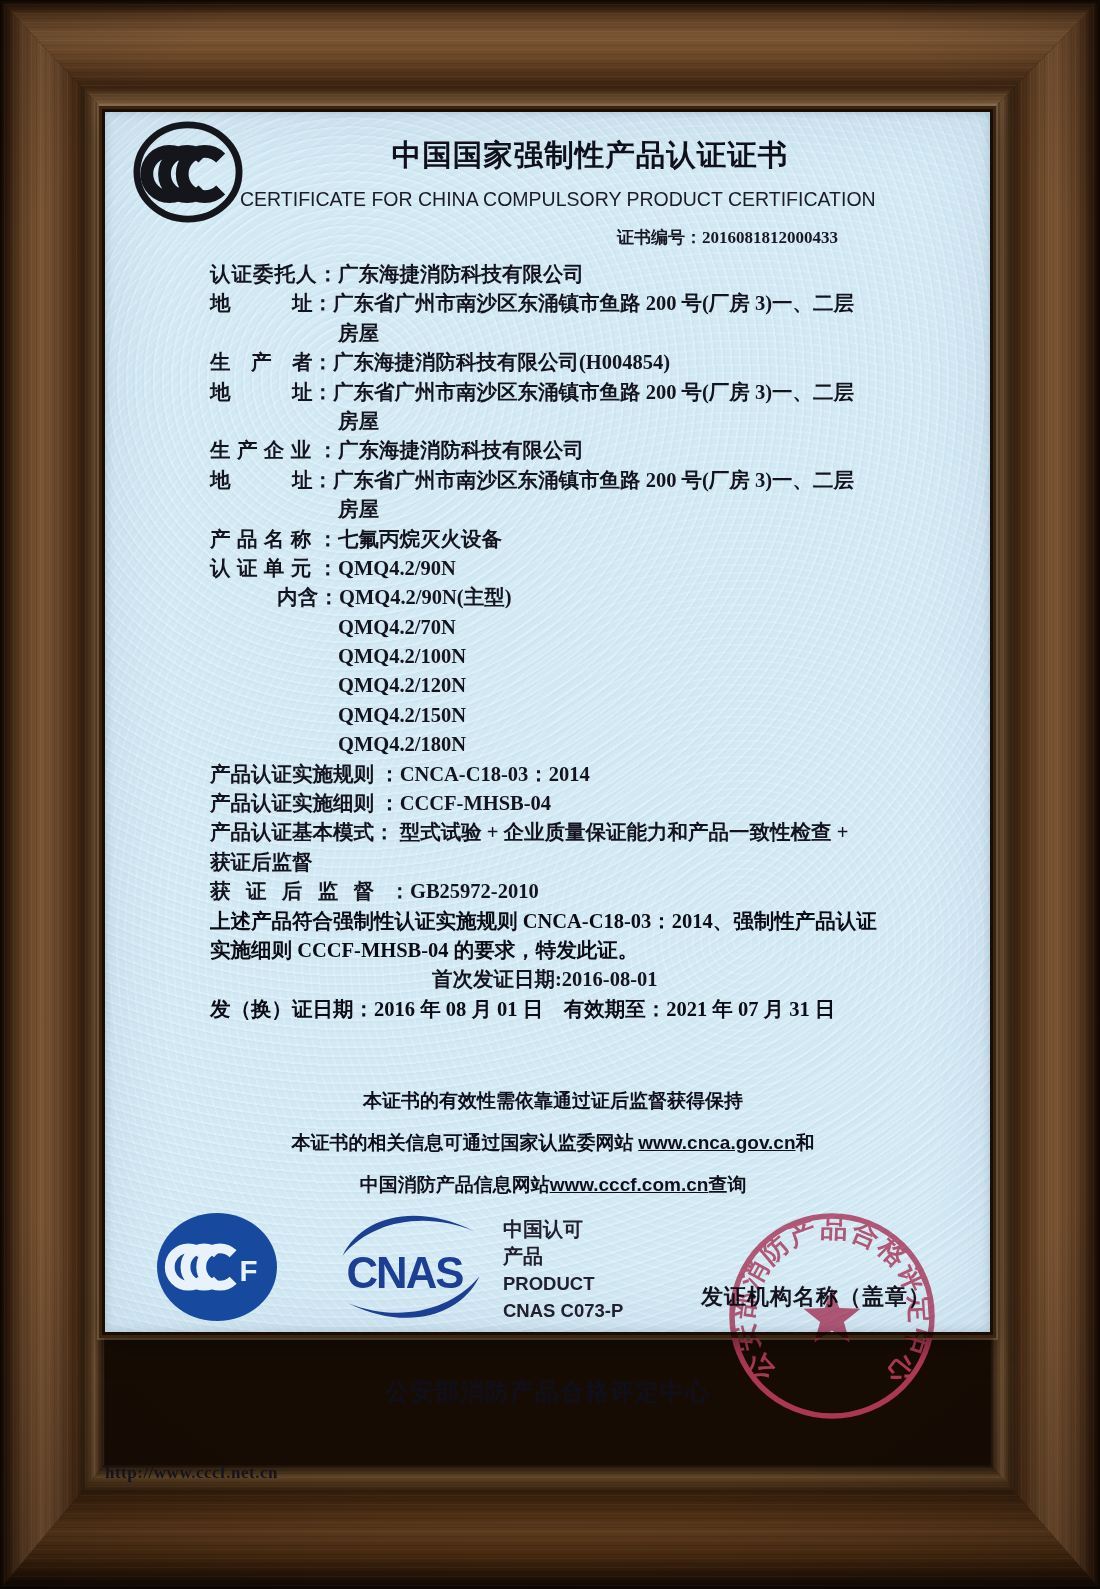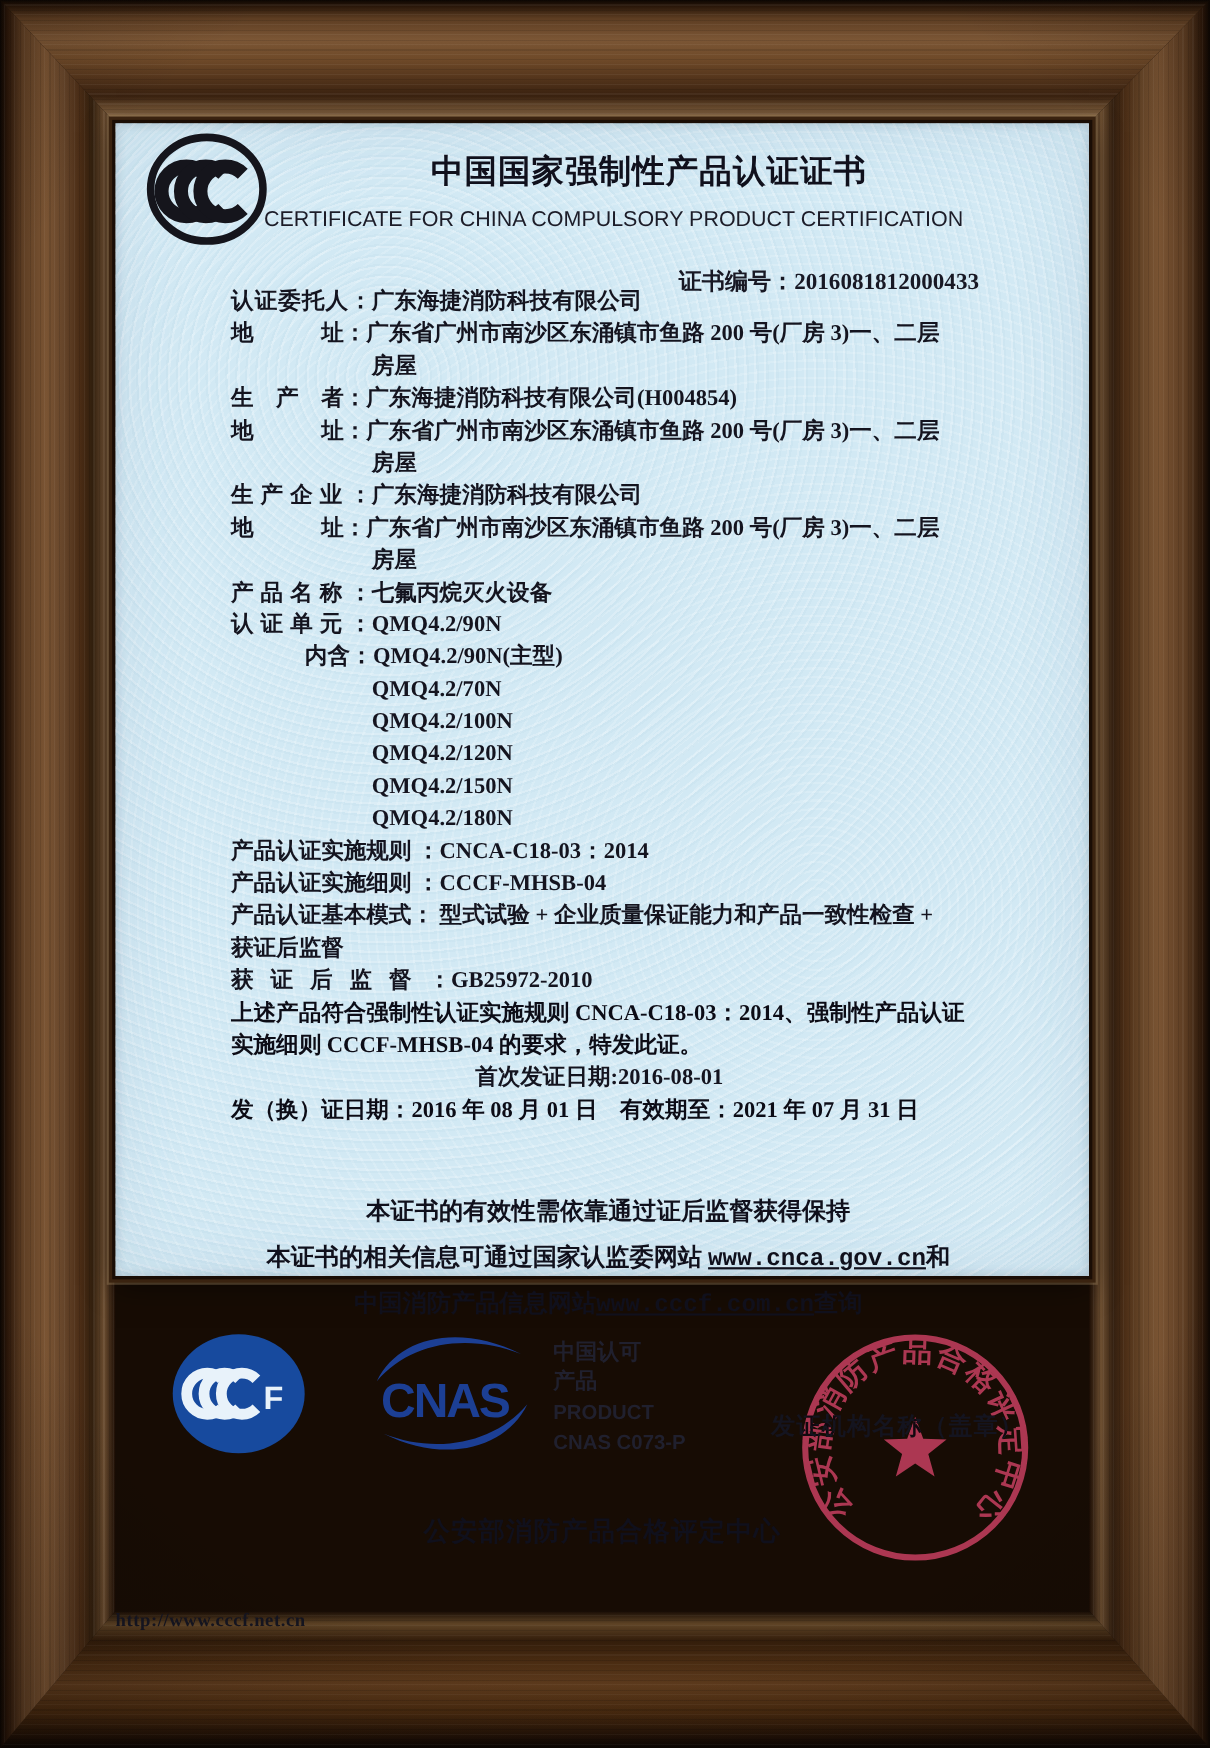--- a/index.html
+++ b/index.html
@@ -23,51 +23,51 @@
       repeating-linear-gradient(90deg,rgba(0,0,0,.10) 0 1px,transparent 1px 4px,rgba(255,255,255,.05) 4px 5px,transparent 5px 9px),
       linear-gradient(90deg,#0d0703 0%,#2a1609 6%,#5f3f24 20%,#7a5433 40%,#66452a 55%,#4a2c15 70%,#33200e 80%,#6b4d30 90%,#1c0d04 100%);}
   .wood.right{right:0;top:0;width:110px;height:1589px;
     clip-path:polygon(100% 0,100% 100%,0 calc(100% - 125px),0 112px);
     background:
       repeating-linear-gradient(90deg,rgba(0,0,0,.10) 0 1px,transparent 1px 4px,rgba(255,255,255,.05) 4px 5px,transparent 5px 9px),
       linear-gradient(270deg,#0d0703 0%,#2a1609 6%,#5c3c22 20%,#7a5433 42%,#684729 56%,#4c2e16 70%,#342010 80%,#6e5032 90%,#1c0d04 100%);}
   .vignette{position:absolute;inset:0;z-index:2;pointer-events:none;
     background:radial-gradient(ellipse 120% 100% at 50% 45%,transparent 50%,rgba(8,4,1,.38) 76%,rgba(4,2,0,.8) 100%);}
   
-  .paper{position:absolute;z-index:3;left:105px;top:112px;width:885px;height:1048px;
+  .paper{position:absolute;z-index:3;left:105px;top:112px;width:885px;height:1220px;
     background-color:#d2e9f4;
     background-image:
       repeating-radial-gradient(circle at 28% 22%,rgba(255,255,255,.20) 0 2px,rgba(183,214,229,.18) 2px 4px,transparent 4px 9px),
       repeating-radial-gradient(circle at 72% 68%,rgba(255,255,255,.16) 0 2px,transparent 2px 8px);
     box-shadow:0 0 0 3px #1a0d05,0 0 0 6px #3a2310,0 0 0 8px rgba(170,140,100,.35),0 8px 26px rgba(0,0,0,.55),
                inset 0 0 10px rgba(20,30,50,.18),inset 0 0 70px rgba(60,90,120,.10);
     color:#181824;}
   
   .ccc-logo{position:absolute;left:24px;top:6px;width:118px;height:108px;}
   .title{position:absolute;left:120px;right:35px;top:24px;text-align:center;
     font-size:29.5px;font-weight:900;letter-spacing:1px;color:#10101c;white-space:nowrap;}
   .title-en{position:absolute;left:135px;right:0;top:76px;
     font-family:"Liberation Sans","DejaVu Sans",sans-serif;font-size:19.5px;font-weight:400;
     color:#1c1c28;letter-spacing:0;white-space:nowrap;}
-  .certno{position:absolute;left:512px;top:114px;font-size:21px;font-weight:700;white-space:nowrap;margin-top:16px;}
+  .certno{position:absolute;left:512px;top:114px;font-size:17px;font-weight:700;white-space:nowrap;}
   
   .body{position:absolute;left:105px;right:8px;top:148px;font-size:20.5px;font-weight:700;color:#14141f;}
   .ln{height:29.4px;line-height:29.4px;white-space:nowrap;}
   .lb-j{display:inline-block;width:128px;text-align:justify;text-align-last:justify;vertical-align:top;}
   .lb-std{display:inline-block;width:200px;text-align:justify;text-align-last:justify;vertical-align:top;}
   .lb-inner{display:inline-block;width:62px;text-align:justify;text-align-last:justify;vertical-align:top;}
   .row-inner{padding-left:67px;}
   .cont{padding-left:128px;}
   .row-first{padding-left:222px;}
   .strong{font-weight:900;color:#0c0c16;}
   
   .statements{position:absolute;left:0;right:12px;top:976px;text-align:center;
-    font-size:22px;font-weight:800;color:#10101c;margin-left:23px;}
+    font-size:19px;font-weight:800;color:#10101c;margin-left:23px;}
   .statements .st{height:42px;line-height:26px;white-space:nowrap;}
-  .u{text-decoration:underline;font-family:Liberation Mono, monospace;font-weight:700;}
+  .u{text-decoration:underline;font-family:Liberation Sans, sans-serif;font-weight:700;}
   
   .cccf-logo{position:absolute;left:48px;top:1096px;width:128px;height:118px;}
   .cnas-logo{position:absolute;left:230px;top:1092px;width:152px;height:128px;}
   .accr{position:absolute;left:398px;top:1104px;font-size:20px;font-weight:800;color:#20202e;line-height:27px;}
   .accr .lat{font-family:"Liberation Sans","DejaVu Sans",sans-serif;font-size:18.5px;}
   .seal-label{position:absolute;left:596px;top:1170px;font-size:22px;font-weight:800;
     letter-spacing:1px;color:#14141f;white-space:nowrap;z-index:4;}
   .stamp{position:absolute;left:607px;top:1084px;width:240px;height:240px;z-index:5;
     opacity:.84;mix-blend-mode:multiply;}
   

